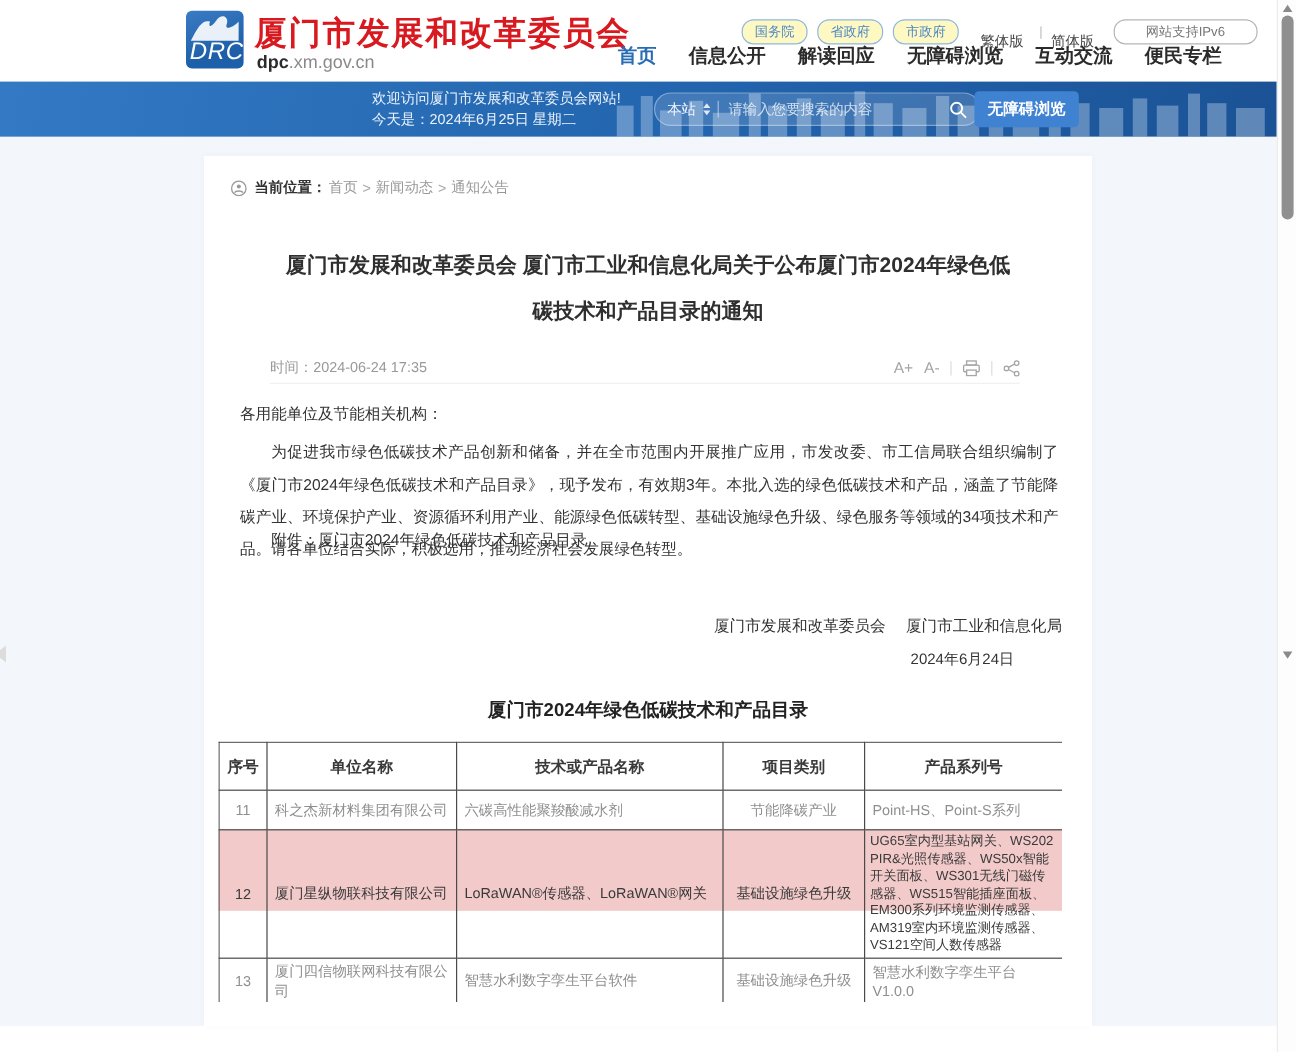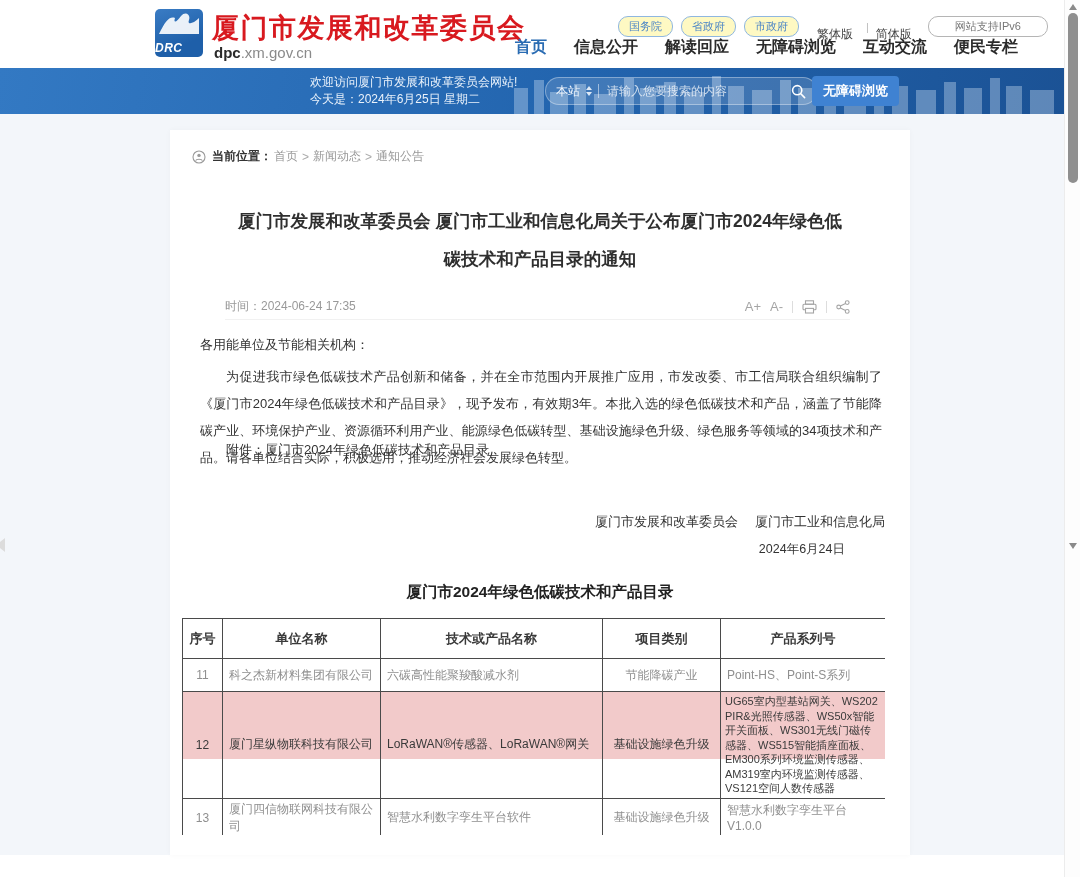--- a/index.html
+++ b/index.html
@@ -5,22 +5,22 @@
   * { margin:0; padding:0; box-sizing:border-box; }
   html,body { width:1080px; height:877px; overflow:hidden; background:#fff;
     font-family:"Liberation Sans","DejaVu Sans",sans-serif; }
   #frame { position:relative; width:1080px; height:877px; background:#fff; overflow:hidden; }
 
   
   .header { position:absolute; left:0; top:0; width:1064px; height:68px; background:#fff; }
   .logo { position:absolute; left:155px; top:9px; width:48px; height:48px; border-radius:5px;
     background:linear-gradient(160deg,#3a7cc4 0%,#1e5fa9 70%); overflow:hidden; }
   .logo .wave { position:absolute; left:4px; top:3px; width:40px; height:24px; }
-  .logo .drc { position:absolute; left:0; right:0; bottom:2px; text-align:left;
-    color:#fff; font-weight:bold; font-style:italic; font-size:12px; letter-spacing:.5px; }
+  .logo .drc { position:absolute; left:0; right:0; bottom:2px; text-align:right;
+    color:#fff; font-weight:normal; font-style:italic; font-size:20px; letter-spacing:.5px; }
   .site-title { position:absolute; left:212px; top:10px; color:#d8191f; font-size:27px;
     font-weight:bold; letter-spacing:1.5px; }
   .site-domain { position:absolute; left:214px; top:44px; font-size:15px; color:#8a8a8a; }
   .site-domain b { color:#2b2b2b; }
   .quickrow { position:absolute; left:618px; top:10px; display:flex; align-items:center; }
   .pill { font-size:11px; color:#4d86c6; border:1px solid #8fb7e0; border-radius:10px;
     padding:2px 10px; margin-right:8px; background:#fef9c3; white-space:nowrap; }
   .lang { font-size:12px; color:#444; margin:16px 6px 0 10px; white-space:nowrap; }
   .lang-sep { color:#bbb; margin:0 7px; font-size:11px; }
   .pill-gray { font-size:11px; color:#777; border:1px solid #b5b5b5; border-radius:10px;

